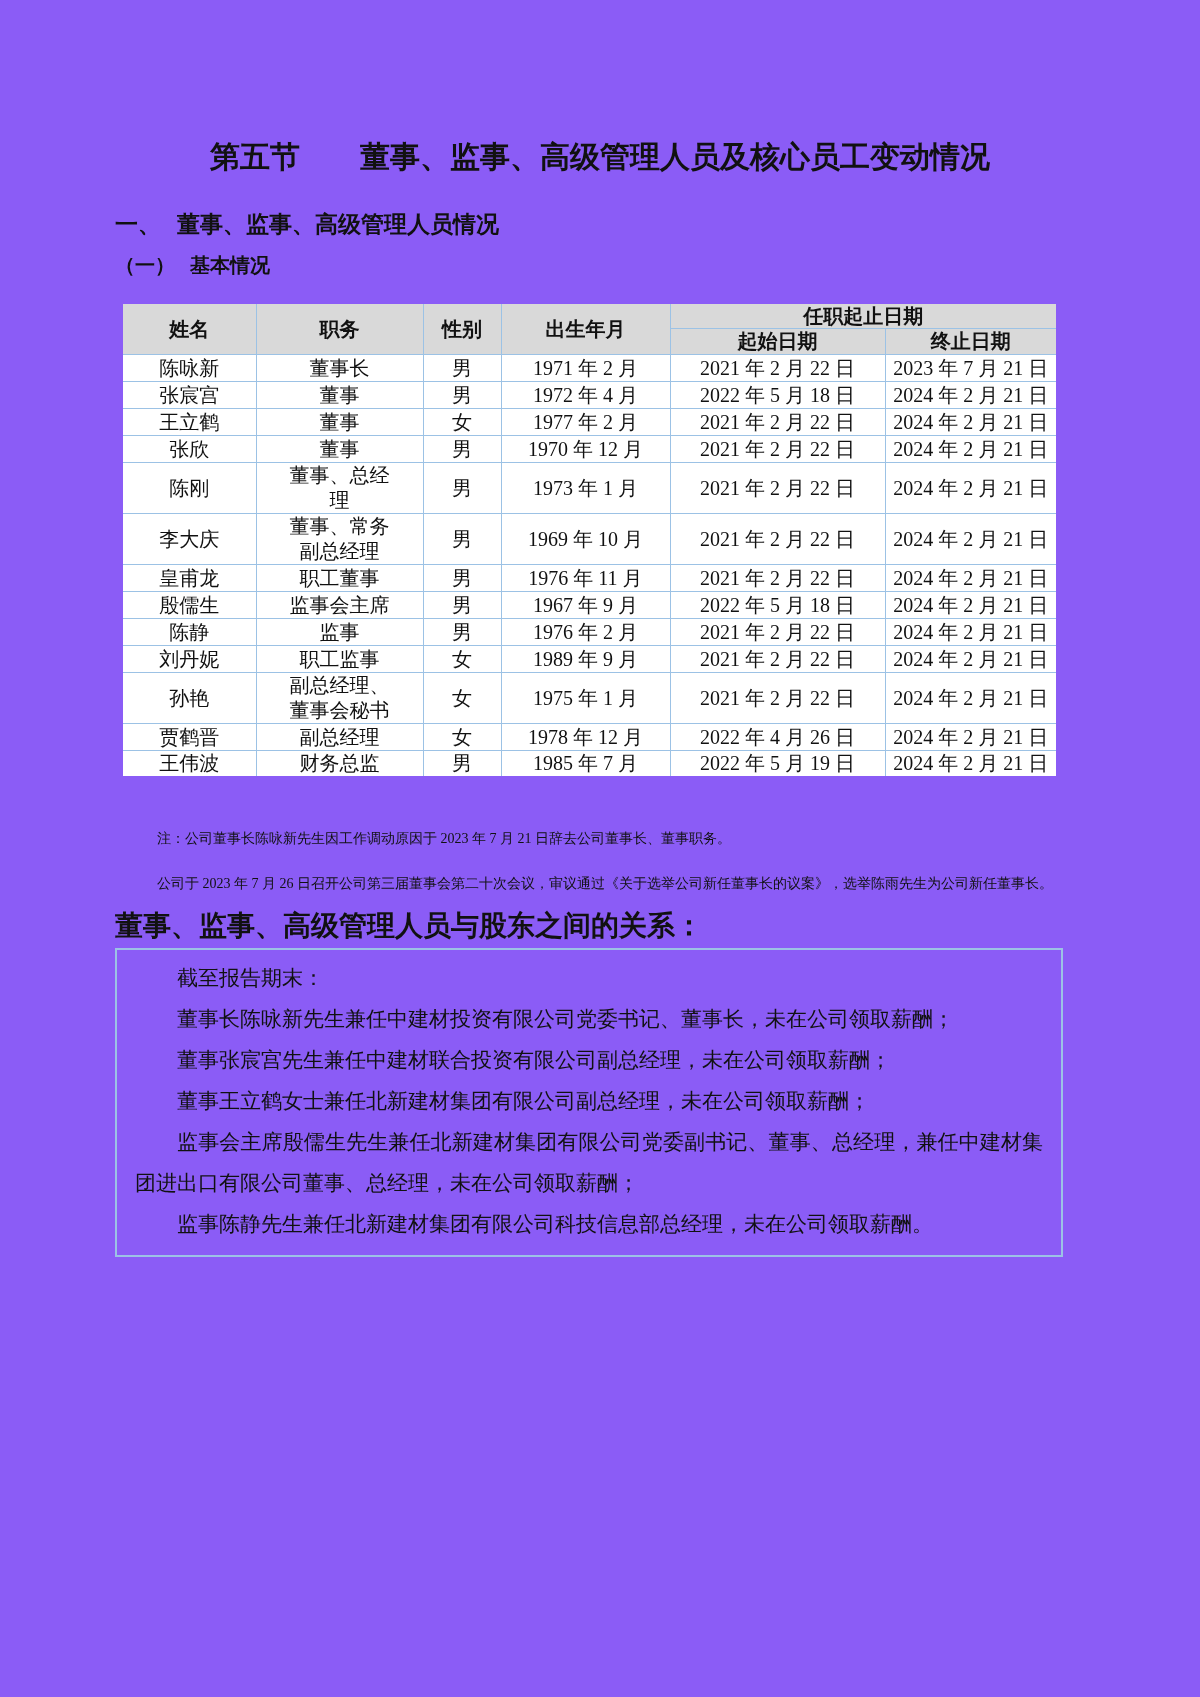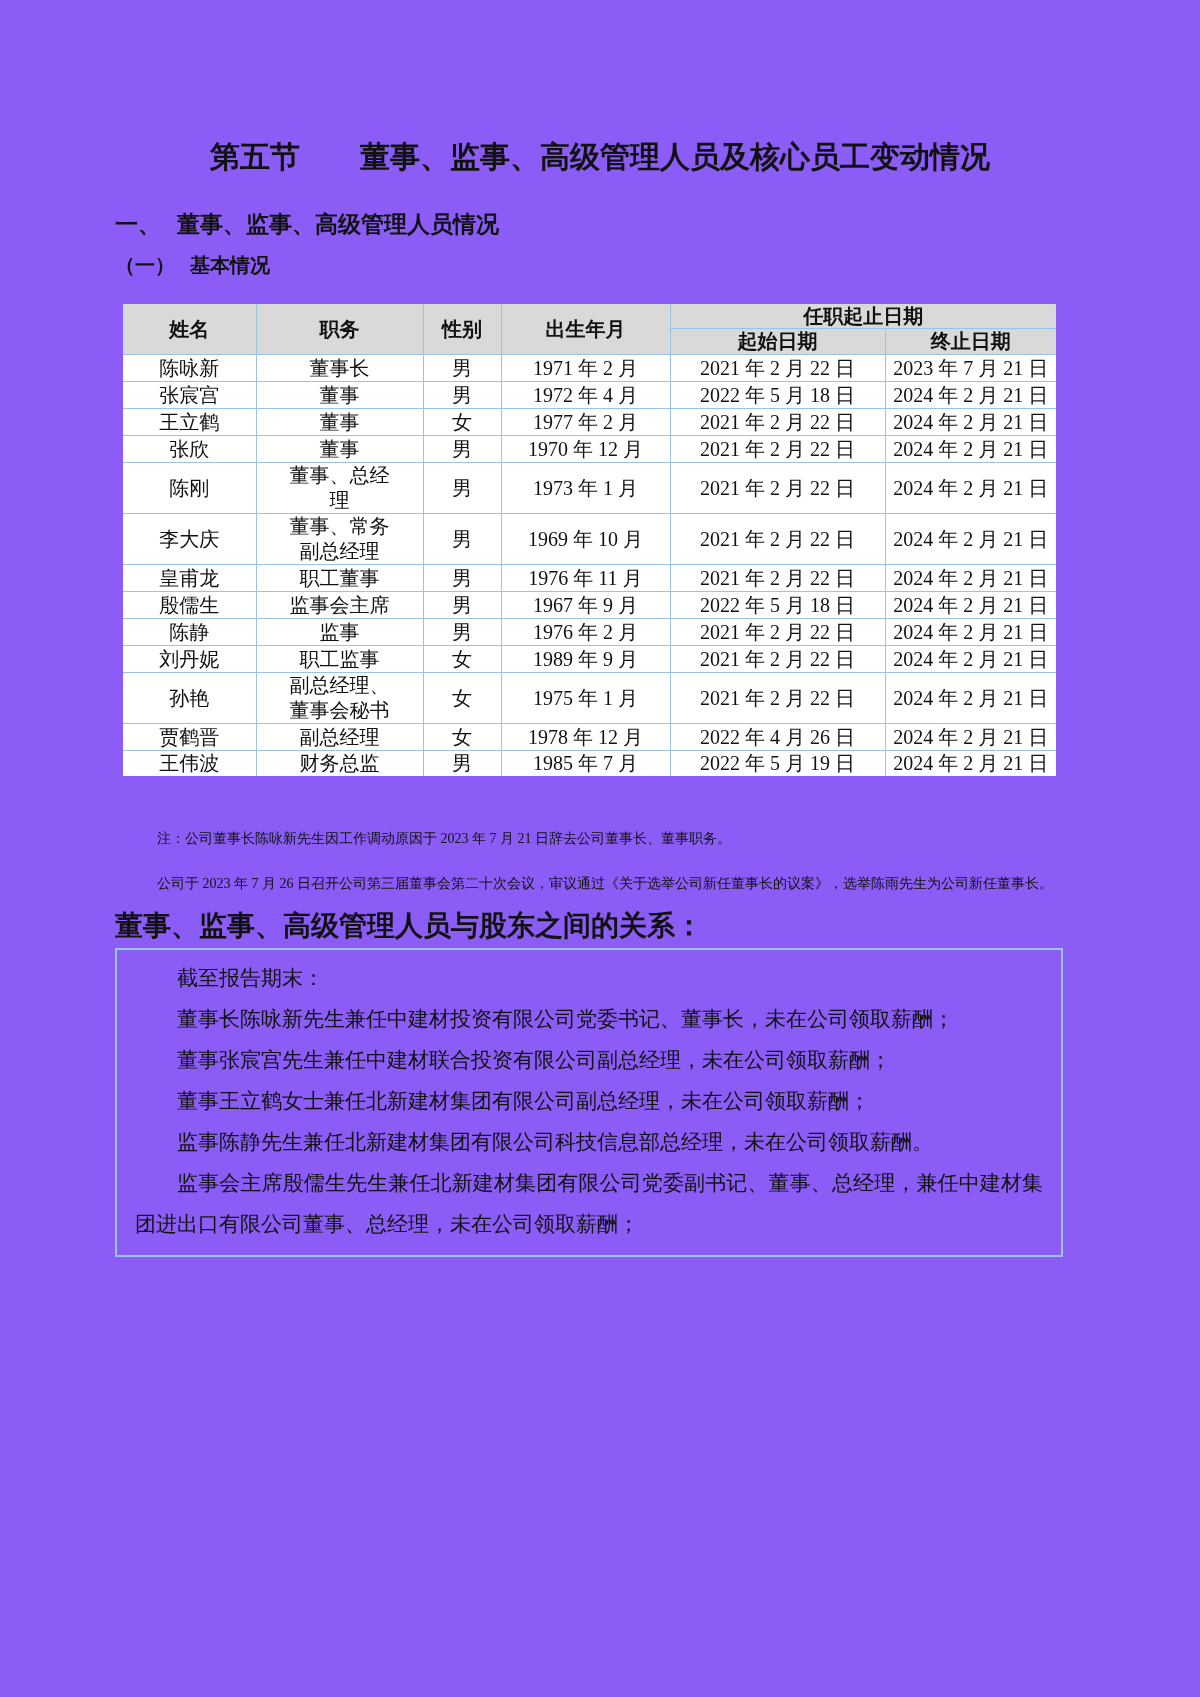--- a/index.html
+++ b/index.html
@@ -265,18 +265,18 @@
 
       <p class="rel-line">截至报告期末：</p>
 
       <p class="rel-line">董事长陈咏新先生兼任中建材投资有限公司党委书记、董事长，未在公司领取薪酬；</p>
 
       <p class="rel-line">董事张宸宫先生兼任中建材联合投资有限公司副总经理，未在公司领取薪酬；</p>
 
       <p class="rel-line">董事王立鹤女士兼任北新建材集团有限公司副总经理，未在公司领取薪酬；</p>
 
 
+      <p class="rel-line">监事会主席殷儒生先生兼任北新建材集团有限公司党委副书记、董事、总经理，兼任中建材集团进出口有限公司董事、总经理，未在公司领取薪酬；</p>
+
       <p class="rel-line">监事陈静先生兼任北新建材集团有限公司科技信息部总经理，未在公司领取薪酬。</p>
-
-      <p class="rel-line">监事会主席殷儒生先生兼任北新建材集团有限公司党委副书记、董事、总经理，兼任中建材集团进出口有限公司董事、总经理，未在公司领取薪酬；</p>
     </div>
 
 </div>
 
 </body></html>

